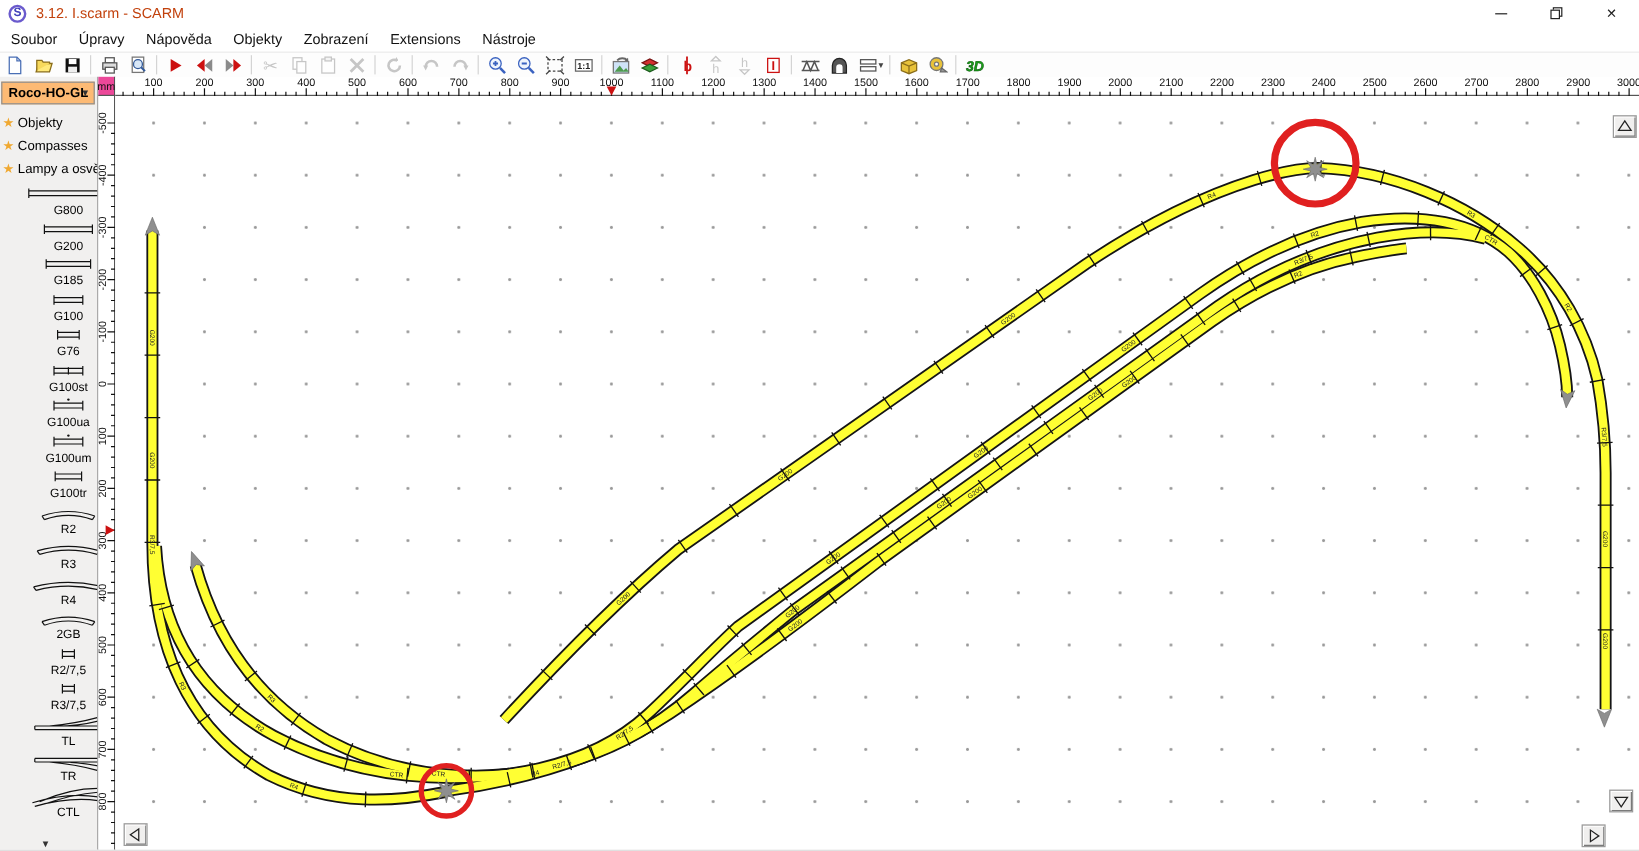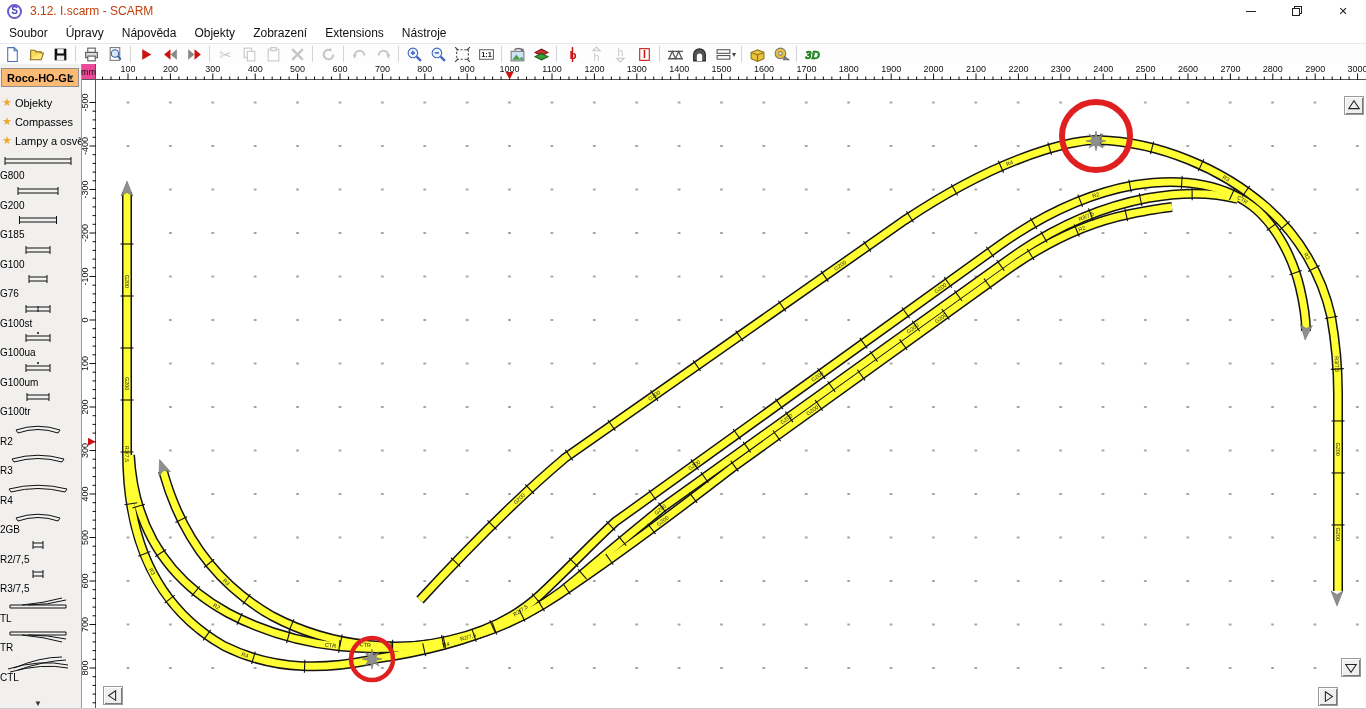--- a/index.html
+++ b/index.html
@@ -30,21 +30,21 @@
   .tb-caret { font-size:8px; color:#444; margin-left:-3px; margin-right:2px; }
 
   
   #sidebar { position:absolute; left:0; top:64px; width:82px; height:645px; background:#f1f0ef; border-right:1px solid #9a9a9a; overflow:hidden; }
   #lib-select { position:absolute; left:1px; top:4px; width:78px; height:19px; background:#fdba74; border:1px solid #8f8f8f; display:flex; align-items:center; font-size:11px; font-weight:bold; color:#000; padding-left:5px; }
   #lib-caret { position:absolute; right:3px; font-size:8px; color:#333; }
   #obj-list { position:absolute; left:0; top:29px; width:82px; }
   .obj-item { display:flex; align-items:center; height:19px; font-size:11px; color:#000; white-space:nowrap; overflow:hidden; }
   .obj-star { color:#f0a830; font-size:11px; margin:0 3px 0 2px; }
   #track-list { position:absolute; left:0; top:90px; width:82px; }
-  .track-item { height:29.5px; display:flex; flex-direction:column; align-items:flex-start; justify-content:flex-start; }
+  .track-item { height:29.5px; display:flex; flex-direction:column; align-items:center; justify-content:flex-start;margin-left:32px; }
   .track-item svg { display:block; }
   .track-label { font-size:10px; color:#000; line-height:1; margin-top:0px; }
   #sidebar-more { position:absolute; left:34px; bottom:1px; font-size:8px; color:#333; }
 
   
   #corner-box { position:absolute; left:82px; top:64px; width:14px; height:16px; border-right:1px solid #555; border-bottom:1px solid #555; font-size:9px; color:#111; display:flex; align-items:center; justify-content:center; background:#ec4899; }
   #hruler { position:absolute; left:96px; top:64px; width:1270px; height:16px; background:#fff; border-bottom:1px solid #555; }
   #vruler { position:absolute; left:82px; top:80px; width:14px; height:629px; background:#fff; border-right:1px solid #555; }
 
   

